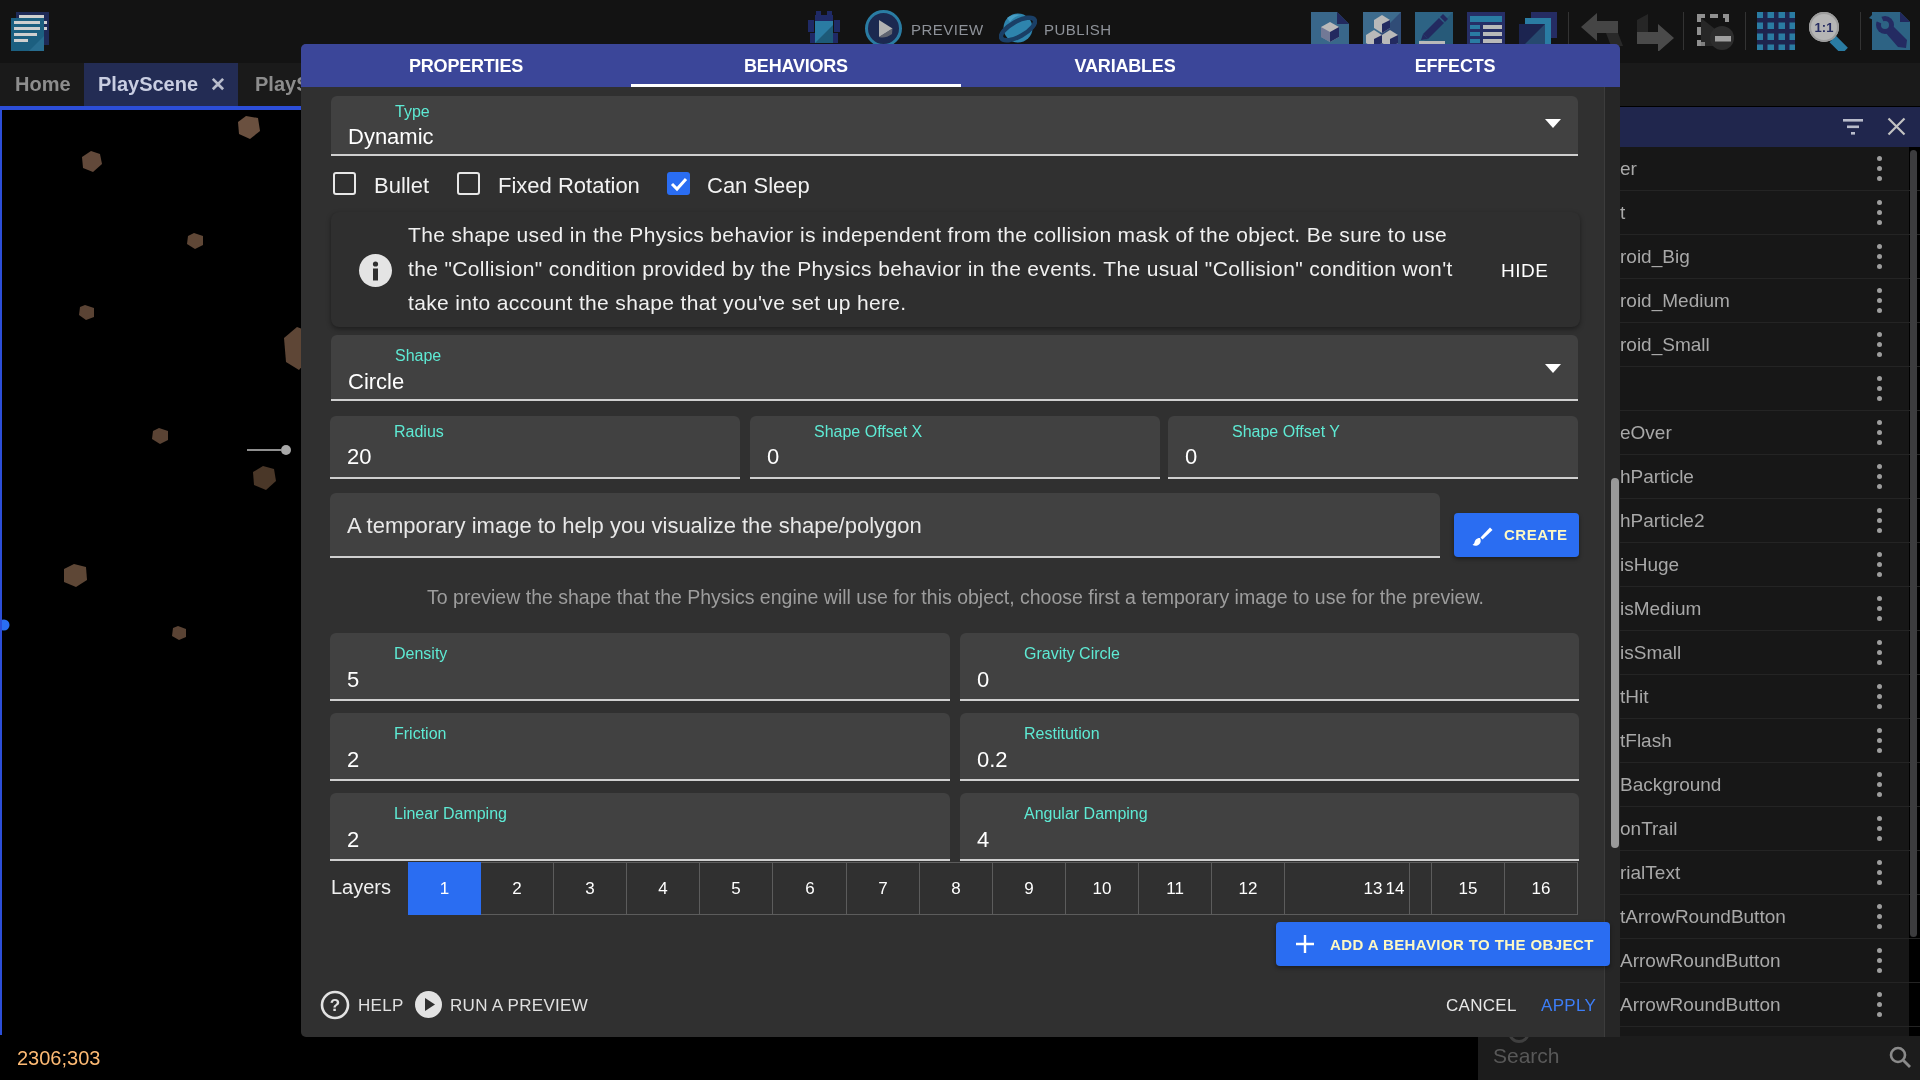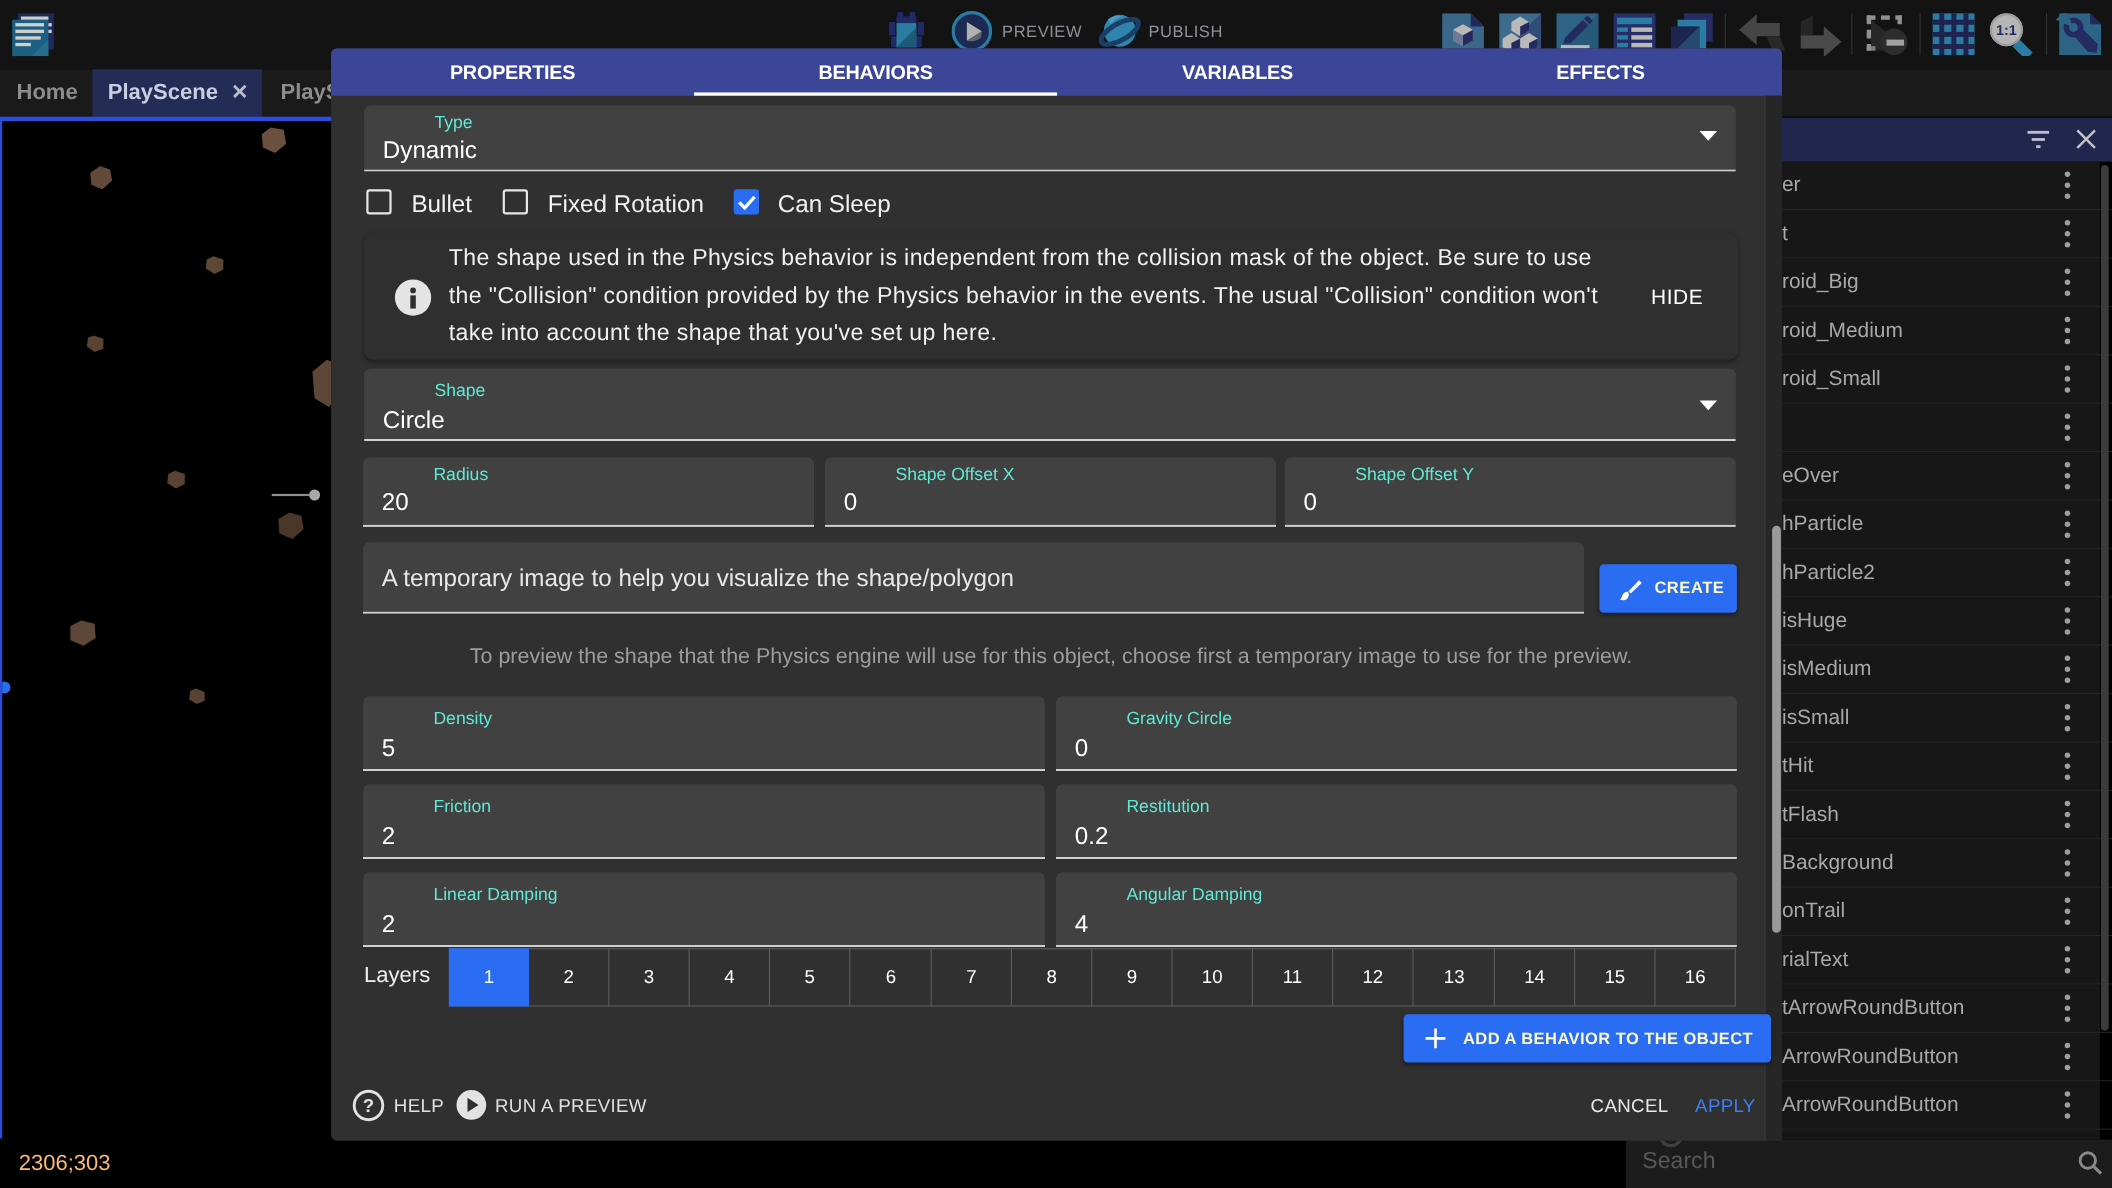--- a/index.html
+++ b/index.html
@@ -540,21 +540,21 @@
       <div class="lcell" style="left:253px;">3</div>
       <div class="lcell" style="left:326px;">4</div>
       <div class="lcell" style="left:399px;">5</div>
       <div class="lcell" style="left:473px;">6</div>
       <div class="lcell" style="left:546px;">7</div>
       <div class="lcell" style="left:619px;">8</div>
       <div class="lcell" style="left:692px;">9</div>
       <div class="lcell" style="left:765px;">10</div>
       <div class="lcell" style="left:838px;">11</div>
       <div class="lcell" style="left:911px;">12</div>
-      <div class="lcell" style="left:985px;">13</div>
+      <div class="lcell" style="left:1036px;">13</div>
       <div class="lcell" style="left:1058px;">14</div>
       <div class="lcell" style="left:1131px;">15</div>
       <div class="lcell" style="left:1204px;">16</div>
     </div>
 
     <div class="btn-blue" id="add-btn" style="left:975px; top:878px; width:334px; height:44px;">
       <svg style="position:absolute; left:19px; top:12px;" width="20" height="20" viewBox="0 0 20 20">
           <path d="M10 1 V19 M1 10 H19" stroke="#fff" stroke-width="2.4"></path>
         </svg>
       <span style="position:absolute; left:54px; top:14px; font-size:15px; font-weight:bold; letter-spacing:0.4px;">ADD A BEHAVIOR TO THE OBJECT</span>

